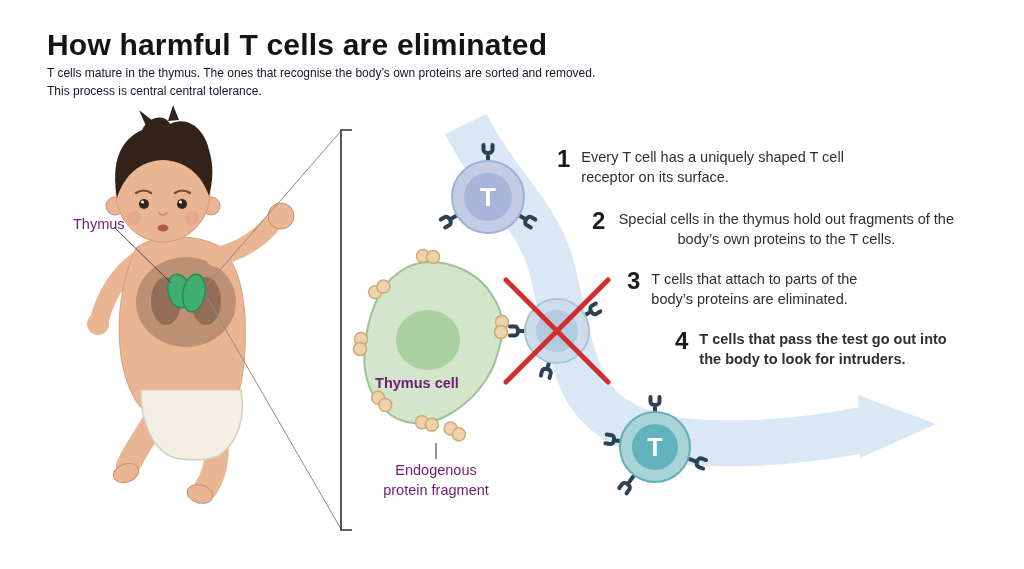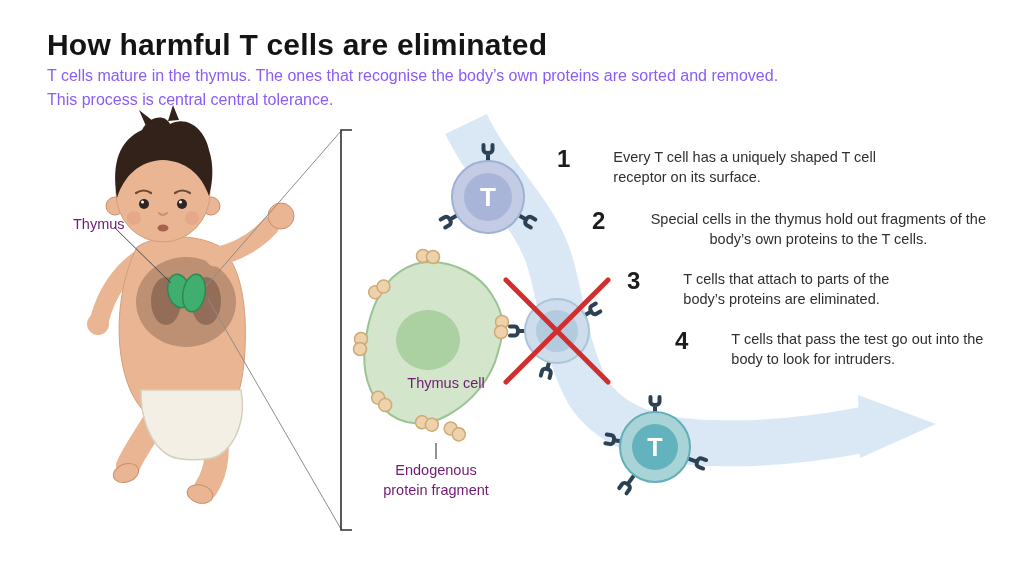--- a/index.html
+++ b/index.html
@@ -2,25 +2,25 @@
 <html><head>
 <meta charset="utf-8">
 <style>
   * { margin:0; padding:0; box-sizing:border-box; }
   html, body { width:1024px; height:569px; }
   body { font-family:"Liberation Sans", sans-serif; background:#ffffff; }
   .canvas { position:relative; width:1024px; height:569px; background:#ffffff; overflow:hidden; }
   .art { position:absolute; left:0; top:0; z-index:1; }
   .txt { position:absolute; z-index:2; }
   .title { left:47px; top:28px; font-size:30px; font-weight:bold; color:#141414; letter-spacing:.2px; }
-  .subtitle { left:47px; top:64px; font-size:16px; line-height:1.5; color:#8b5cf6; }
+  .subtitle { left:47px; top:64px; font-size:12px; line-height:1.5; color:#0f172a; }
   .subtitle span { display:block; }
   .step { display:flex; gap:11px; align-items:flex-start; }
   .step-num { font-size:24px; font-weight:bold; color:#1c1c1c; line-height:1; }
-  .step-text { font-size:14.5px; line-height:1.38; color:#2f2f2f;margin-left:32px; }
+  .step-text { font-size:14.5px; line-height:1.38; color:#2f2f2f; }
   .small-label { font-size:14.5px; color:#701a75; line-height:1.35; }
   .center { text-align:center; }
   .t-letter { font-weight:bold; fill:#ffffff; text-anchor:middle; font-family:"Liberation Sans", sans-serif; }
 </style>
 </head>
 <body>
 
 <div class="canvas">
 
   <svg class="art" width="1024" height="569" viewBox="0 0 1024 569">
@@ -153,23 +153,23 @@
   <div class="txt step" style="left:592px; top:209px;">
     <span class="step-num">2</span>
     <span class="step-text" style="max-width:340px;text-align:center;">Special cells in the thymus hold out fragments of the body’s own proteins to the T cells.</span>
   </div>
   <div class="txt step" style="left:627px; top:269px;">
     <span class="step-num">3</span>
     <span class="step-text" style="max-width:240px;">T cells that attach to parts of the body’s proteins are eliminated.</span>
   </div>
   <div class="txt step" style="left:675px; top:329px;">
     <span class="step-num">4</span>
-    <span class="step-text" style="max-width:256px;">T cells that pass the test go out into the body to look for intruders.</span>
+    <span class="step-text" style="max-width:256px;font-weight:bold;">T cells that pass the test go out into the body to look for intruders.</span>
   </div>
 
-  <div class="txt small-label center" style="left:394px; top:374px; width:104px;">Thymus cell</div>
+  <div class="txt small-label center" style="left:365px; top:374px; width:104px;font-weight:bold;">Thymus cell</div>
 
   <div class="txt small-label center" style="left:361px; top:461px; width:150px;">
     <span style="display:block;">Endogenous</span>
     <span style="display:block;">protein fragment</span>
   </div>
 
 </div>
 
 </body></html>

